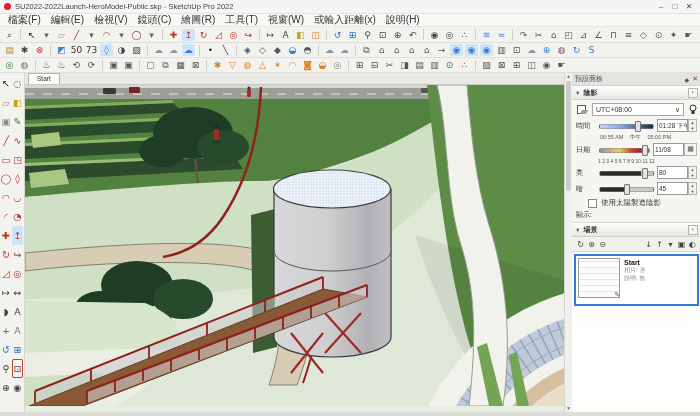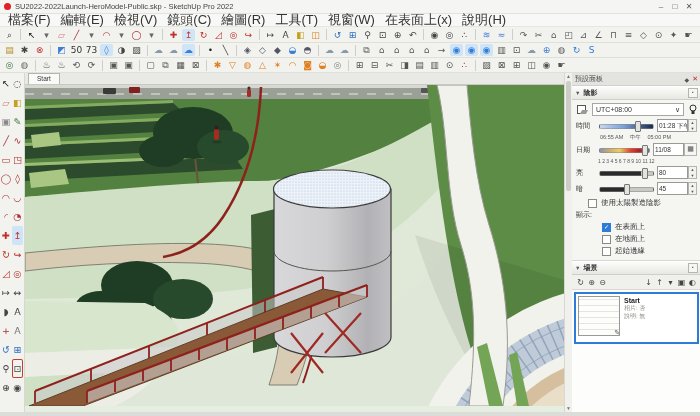--- a/index.html
+++ b/index.html
@@ -5,21 +5,21 @@
   html,body{margin:0;padding:0;background:#dcdcd8;}
   body{width:700px;height:416px;overflow:hidden;font-family:"Liberation Sans","DejaVu Sans",sans-serif;font-size:8px;color:#333;-webkit-font-smoothing:antialiased;}
   .app{width:700px;height:412px;display:flex;flex-direction:column;background:#f2f2ef;}
   
   .titlebar{height:13px;background:#f5f5f3;display:flex;align-items:center;padding:0 4px;border-bottom:1px solid #e2e2de;flex:none;}
   .logo{width:7px;height:7px;border-radius:50%;background:#e21e26;margin-right:4px;flex:none;}
   .title{font-size:7.5px;color:#444;white-space:nowrap;flex:1;}
   .wbtn{width:14px;text-align:center;font-size:8px;color:#555;line-height:12px;}
   
   .menubar{height:12px;background:#f8f8f6;display:flex;align-items:center;padding-left:3px;border-bottom:1px solid #e6e6e2;flex:none;}
-  .menuitem{padding:0 5px;font-size:13px;color:#333;line-height:12px;white-space:nowrap;}
+  .menuitem{padding:0 5px;font-size:10px;color:#333;line-height:12px;white-space:nowrap;}
   
   .tbrow{display:flex;align-items:center;background:#f2f2ef;border-bottom:1px solid #e0e0db;padding-left:2px;flex:none;overflow:hidden;}
   .tb1{height:15px}.tb2{height:14px}.tb3{height:14px}
   .ticon{width:13px;height:12px;margin:0 1px;font-size:9px;line-height:12px;text-align:center;color:#444;border-radius:2px;flex:none;font-family:"DejaVu Sans",sans-serif;}
   .tsep{width:1px;height:11px;background:#cfcfc9;margin:0 3px;flex:none;display:inline-block;}
   
   .main{flex:1;display:flex;min-height:0;}
   .lefttb{width:24px;background:#f2f2ef;border-right:1px solid #d8d8d3;display:flex;flex-wrap:wrap;align-content:flex-start;padding-top:1px;flex:none;}
   .ltool{width:11px;height:19px;font-size:9.5px;line-height:19px;text-align:center;color:#333;border-radius:2px;margin:0 0 0 0.5px;font-family:"DejaVu Sans",sans-serif;}
   .vpcol{width:539px;display:flex;flex-direction:column;flex:none;min-height:0;}
@@ -100,21 +100,21 @@
 
   <div class="menubar">
 
   <span class="menuitem"><span>檔案(F)</span></span>
       <span class="menuitem"><span>編輯(E)</span></span>
       <span class="menuitem"><span>檢視(V)</span></span>
       <span class="menuitem"><span>鏡頭(C)</span></span>
       <span class="menuitem"><span>繪圖(R)</span></span>
       <span class="menuitem"><span>工具(T)</span></span>
       <span class="menuitem"><span>視窗(W)</span></span>
-      <span class="menuitem"><span>在表面上(x)</span></span>
+      <span class="menuitem"><span>或輸入距離(x)</span></span>
       <span class="menuitem"><span>說明(H)</span></span>
     </div>
 
   <div class="tbrow tb1">
 
   <span class="ticon" style="color: rgb(51, 51, 51);"><span>⌕</span></span>
       <i class="tsep"></i>
       <span class="ticon" style="color: rgb(17, 17, 17);"><span>↖</span></span>
       <span class="ticon" style="color: rgb(102, 102, 102);"><span>▾</span></span>
       <span class="ticon" style="color: rgb(210, 121, 127);"><span>▱</span></span>
@@ -531,35 +531,20 @@
             <span class="spin">
                 <span>▲</span>
                 <span>▼</span>
               </span>
           </div>
           <div class="cbrow sunrow">
             <span class="cb"></span>
             <span>使用太陽製造陰影</span>
           </div>
           <div class="disphdr">顯示:</div>
-          <div>
-
-          <label class="cbrow">
-                <span class="cb on"></span>
-                <span>在表面上</span>
-              </label>
-              <label class="cbrow">
-                <span class="cb"></span>
-                <span>在地面上</span>
-              </label>
-              <label class="cbrow">
-                <span class="cb"></span>
-                <span>起始邊緣</span>
-              </label>
-            </div>
         </div>
 
         <div class="sechdr">
           <span class="car">▼</span>
           <span class="t">場景</span>
           <span class="mbtn">▪</span>
         </div>
         <div class="scenebar">
 
         <span class="scico"><span>↻</span></span>

